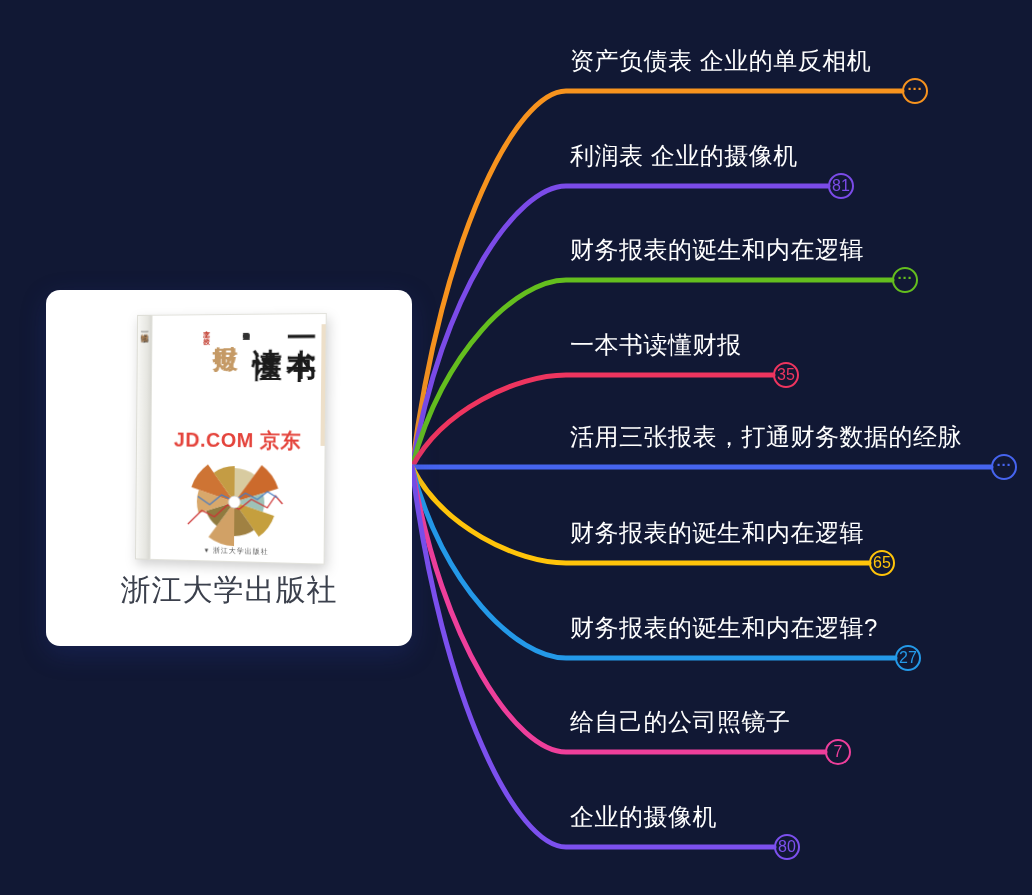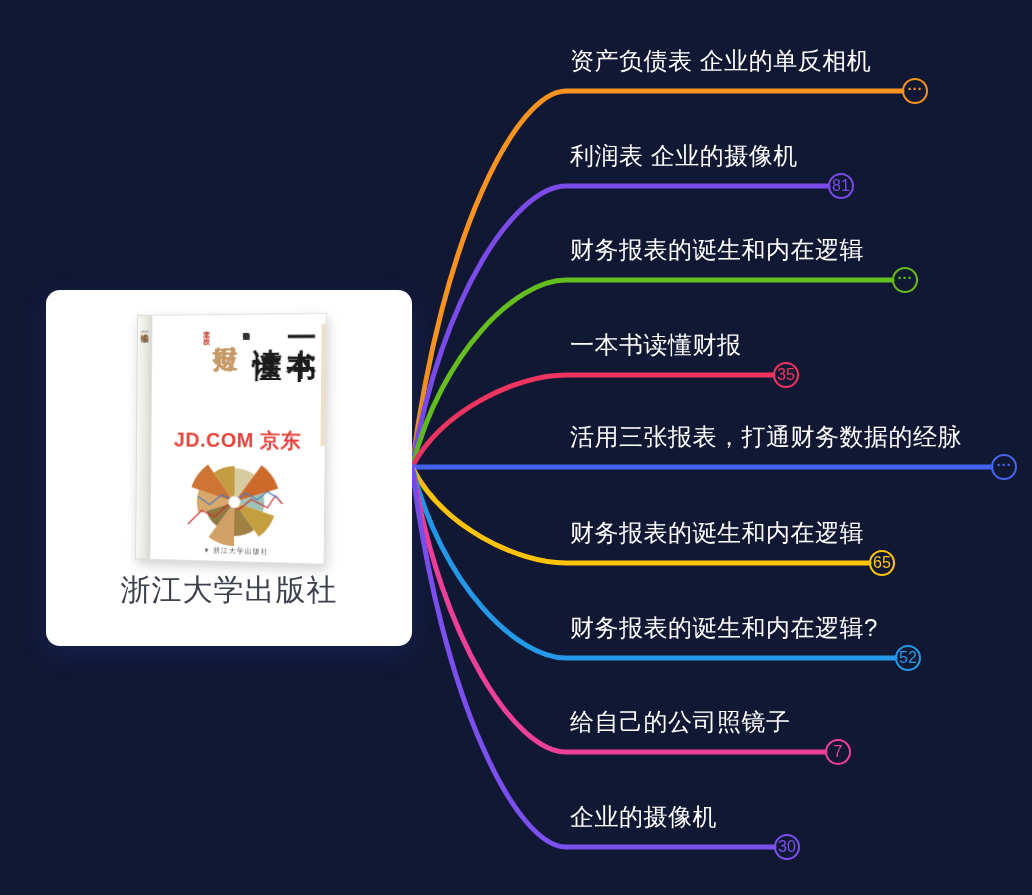--- a/index.html
+++ b/index.html
@@ -162,24 +162,24 @@
   <div class="branch" style="--y: 467px; --cx: 1004px; --c: #4664EE;">
     <div class="branch-label">活用三张报表，打通财务数据的经脉</div>
     <div class="branch-badge dots">···</div>
   </div>
   <div class="branch" style="--y: 563px; --cx: 882px; --c: #FFC40A;">
     <div class="branch-label">财务报表的诞生和内在逻辑</div>
     <div class="branch-badge">65</div>
   </div>
   <div class="branch" style="--y: 658px; --cx: 908px; --c: #2499E8;">
     <div class="branch-label">财务报表的诞生和内在逻辑?</div>
-    <div class="branch-badge">52</div>
+    <div class="branch-badge">27</div>
   </div>
   <div class="branch" style="--y: 752px; --cx: 838px; --c: #EE3F9B;">
     <div class="branch-label">给自己的公司照镜子</div>
     <div class="branch-badge">7</div>
   </div>
   <div class="branch" style="--y: 847px; --cx: 787px; --c: #7C50EE;">
     <div class="branch-label">企业的摄像机</div>
-    <div class="branch-badge">30</div>
+    <div class="branch-badge">80</div>
   </div>
 
 </div>
 
 </body></html>

